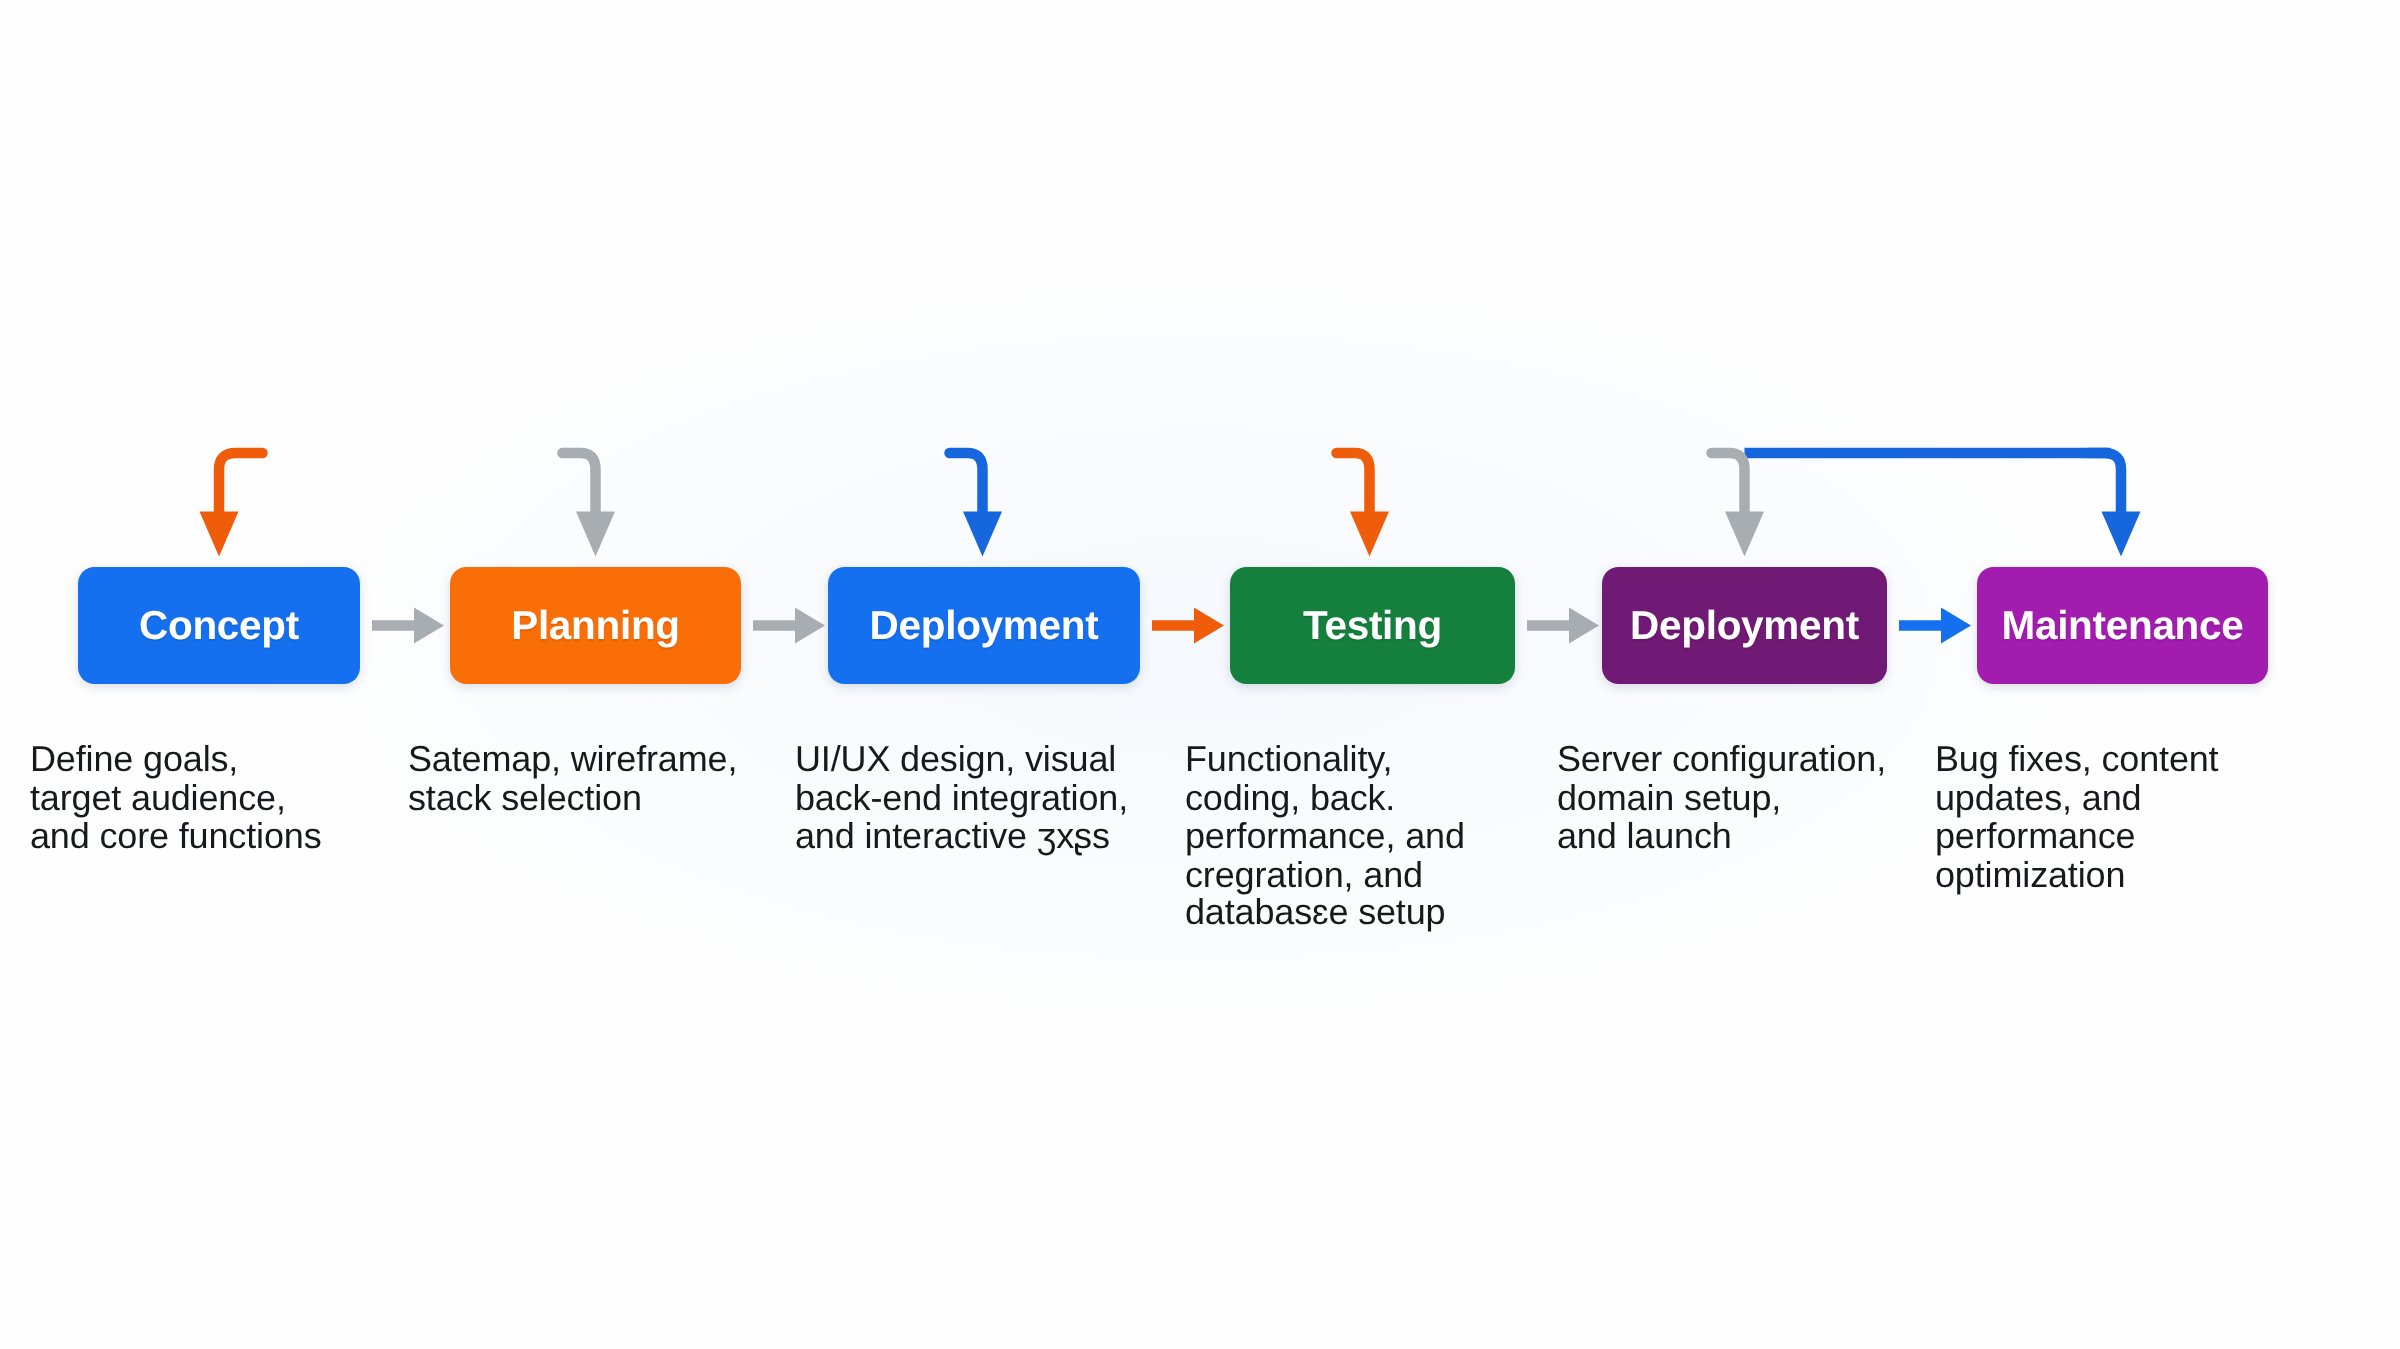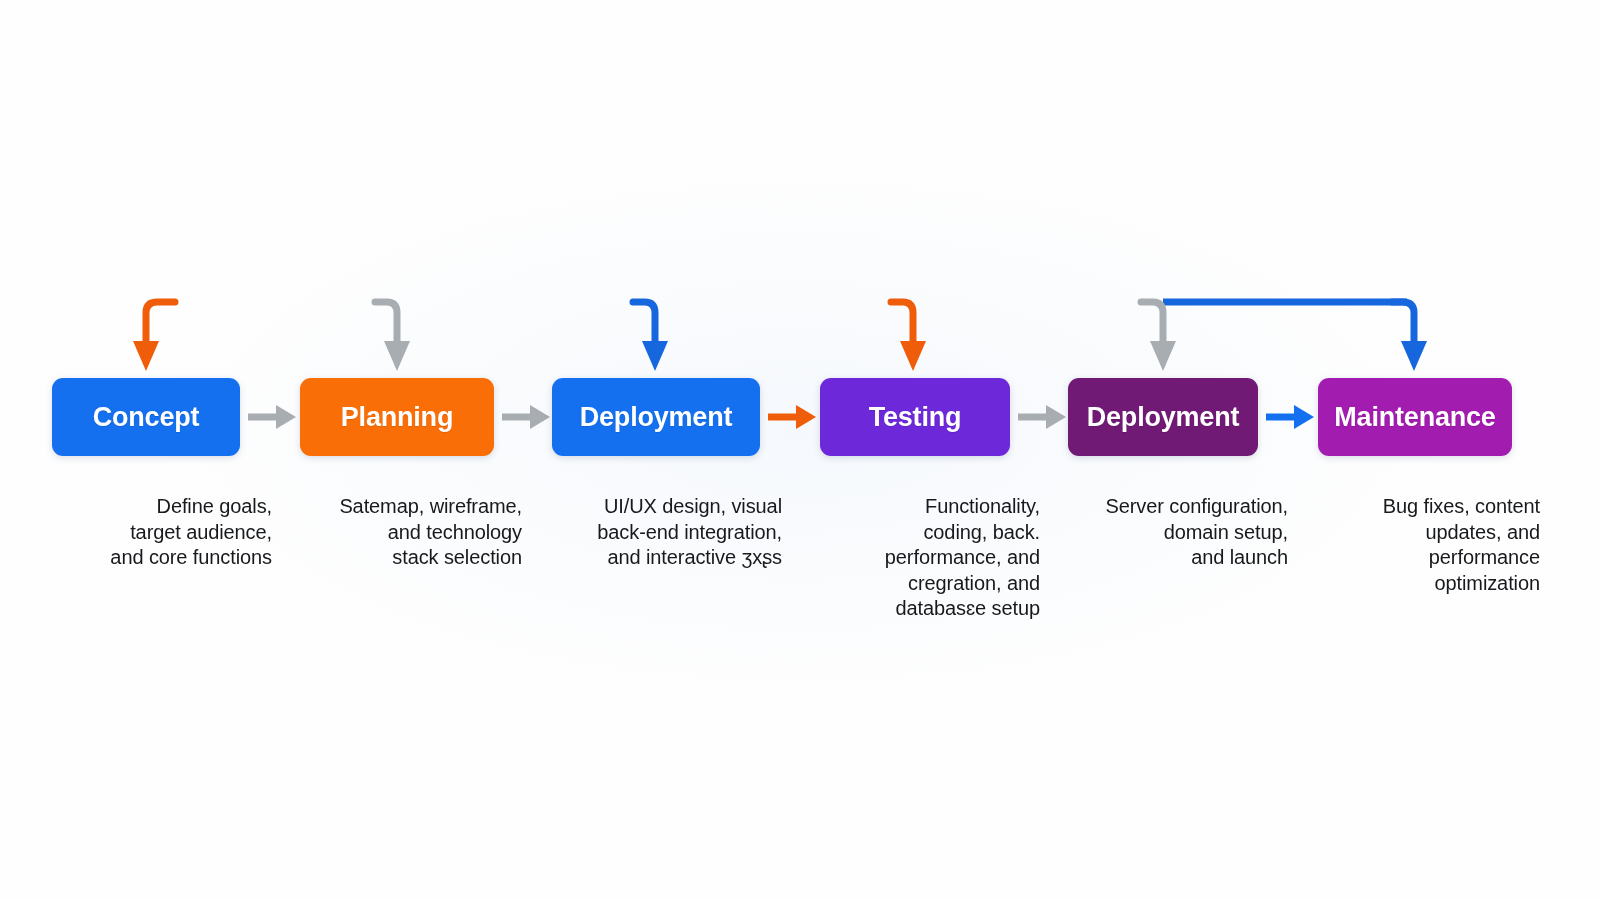--- a/index.html
+++ b/index.html
@@ -76,22 +76,22 @@
     filter: blur(5px);
     opacity: 0.30;
     background: currentColor;
     z-index: -1;
   }
 
   
   .caption {
     position: absolute;
     top: 494px;
-    text-align: right;
-    font-size: 20px;
+    text-align: left;
+    font-size: 24px;
     line-height: 25.6px;
     color: #17191c;
     letter-spacing: -0.1px;
   }
   .caption .cap-line { display: block; white-space: nowrap; }
 </style>
 </head>
 <body>
 
 <div id="canvas">
@@ -192,41 +192,40 @@
   </div>
 
   <div class="stage-box" style="left:300px; width:194px; background:#f96e07; color:#f96e07;">
     <span class="stage-title">Planning</span>
   </div>
 
   <div class="stage-box" style="left:552px; width:208px; background:#1570f0; color:#1570f0;">
     <span class="stage-title">Deployment</span>
   </div>
 
-  <div class="stage-box" style="left:820px; width:190px; background:#6d28d9; color:#f96e07;">
+  <div class="stage-box" style="left:820px; width:190px; background:#15803d; color:#f96e07;">
     <span class="stage-title">Testing</span>
   </div>
 
   <div class="stage-box" style="left:1068px; width:190px; background:#701a75; color:#b5b9bc;">
     <span class="stage-title">Deployment</span>
   </div>
 
   <div class="stage-box" style="left:1318px; width:194px; background:#a21caf; color:#1570f0;">
     <span class="stage-title">Maintenance</span>
   </div>
 
   <div class="caption" style="left:20px; width:252px;">
       <span class="cap-line">Define goals,</span>
       <span class="cap-line">target audience,</span>
       <span class="cap-line">and core functions</span>
     </div>
 
   <div class="caption" style="left:272px; width:250px;">
       <span class="cap-line">Satemap, wireframe,</span>
-      <span class="cap-line">and technology</span>
       <span class="cap-line">stack selection</span>
     </div>
 
   <div class="caption" style="left:530px; width:252px;">
       <span class="cap-line">UI/UX design, visual</span>
       <span class="cap-line">back-end integration,</span>
       <span class="cap-line">and interactive ʒxʂs</span>
     </div>
 
   <div class="caption" style="left:790px; width:250px;">

